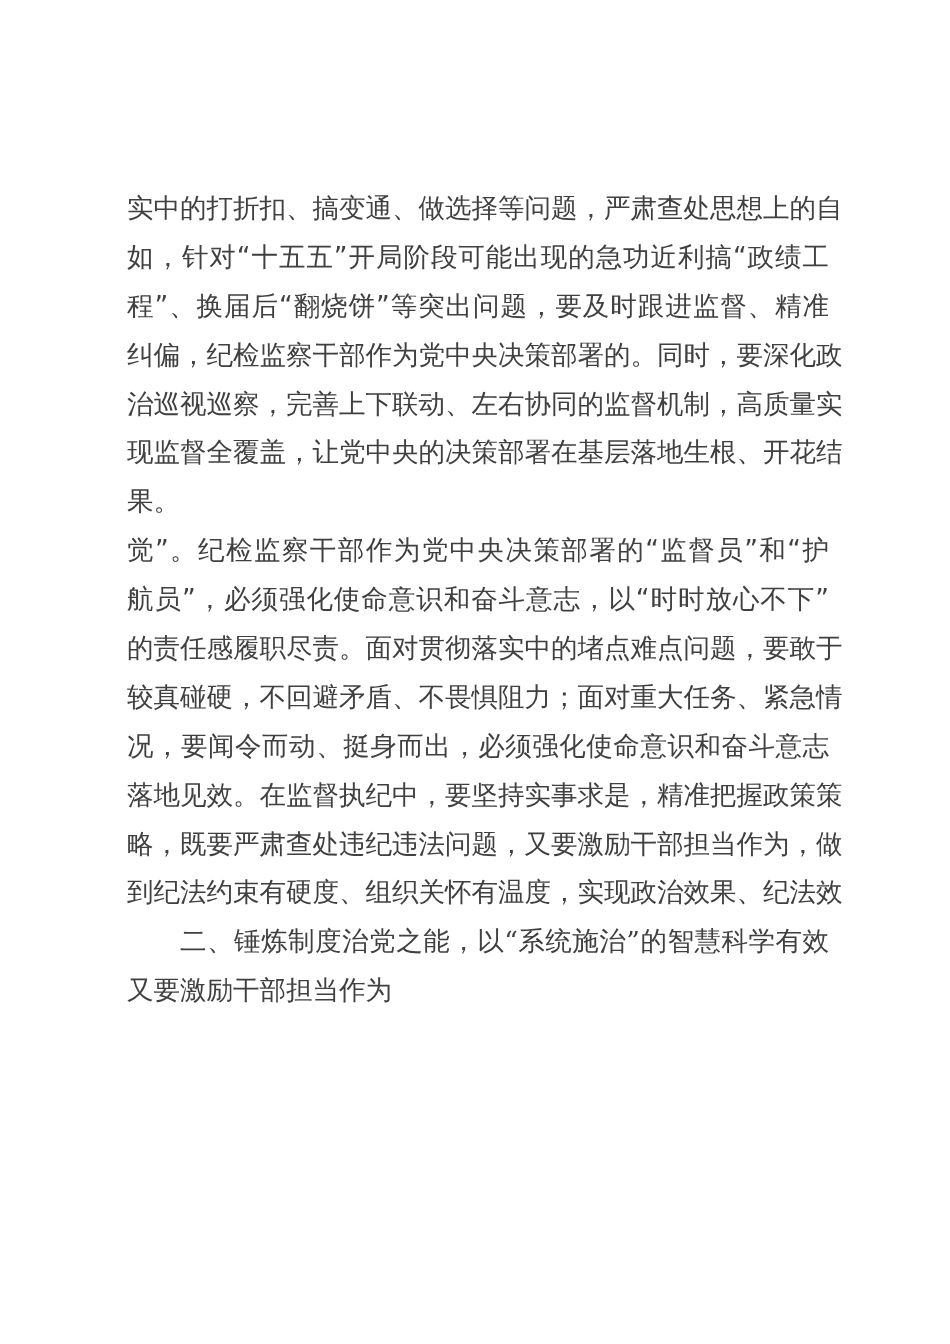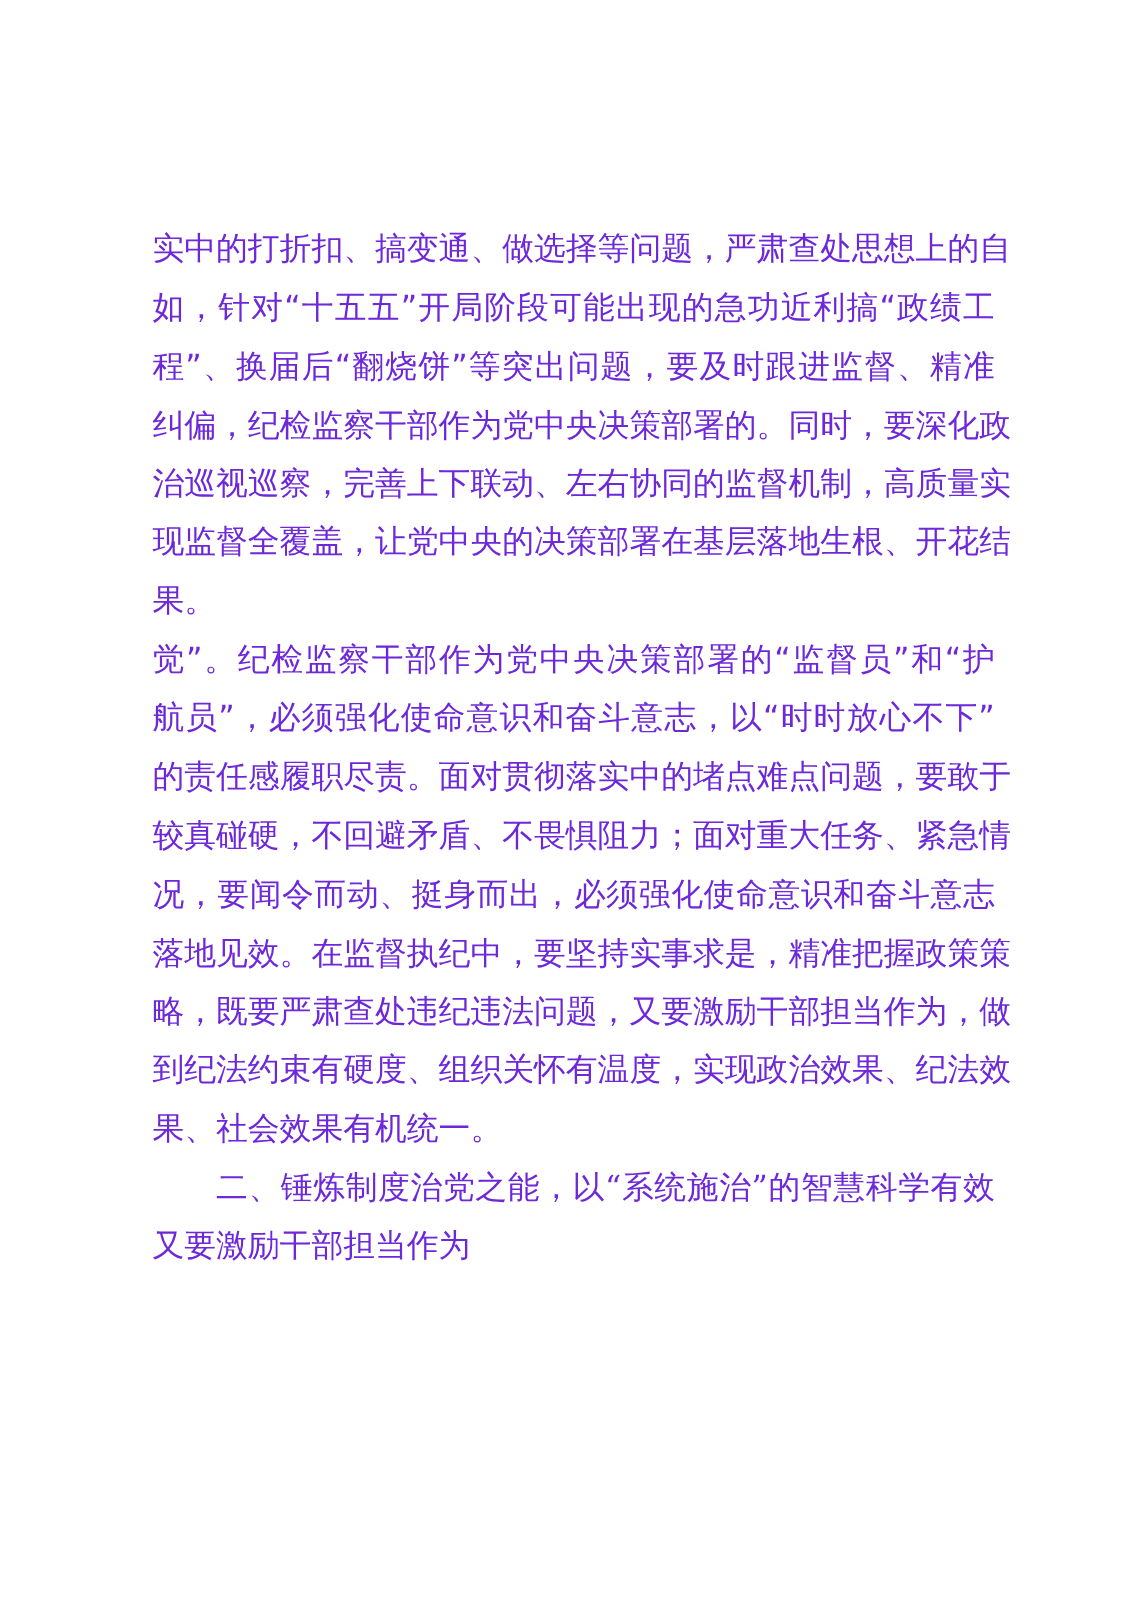--- a/index.html
+++ b/index.html
@@ -19,21 +19,21 @@
       top: 0;
       width: 950px;
       height: 1344px;
       background: #ffffff;
     }
     .text-block {
       position: absolute;
       left: 127px;
       top: 184px;
       width: 702px;
-      color: #6d28d9;
+      color: #404040;
       font-family: "DejaVu Sans", "Liberation Sans", sans-serif;
       font-size: 26.5px;
       line-height: 48.9px;
     }
     .line {
       display: block;
       white-space: nowrap;
       height: 48.9px;
       text-align: justify;
       text-align-last: justify;
@@ -66,21 +66,20 @@
 
     <div class="paragraph">
       <span class="line">觉”。纪检监察干部作为党中央决策部署的“监督员”和“护</span>
       <span class="line">航员”，必须强化使命意识和奋斗意志，以“时时放心不下”</span>
       <span class="line">的责任感履职尽责。面对贯彻落实中的堵点难点问题，要敢于</span>
       <span class="line">较真碰硬，不回避矛盾、不畏惧阻力；面对重大任务、紧急情</span>
       <span class="line">况，要闻令而动、挺身而出，必须强化使命意识和奋斗意志</span>
       <span class="line">落地见效。在监督执纪中，要坚持实事求是，精准把握政策策</span>
       <span class="line">略，既要严肃查处违纪违法问题，又要激励干部担当作为，做</span>
       <span class="line">到纪法约束有硬度、组织关怀有温度，实现政治效果、纪法效</span>
-      <span class="line last">果、社会效果有机统一。</span>
     </div>
 
     <div class="paragraph heading">
       <span class="line indent">二、锤炼制度治党之能，以“系统施治”的智慧科学有效</span>
       <span class="line last">又要激励干部担当作为</span>
     </div>
 
   </div>
 </div>
 

